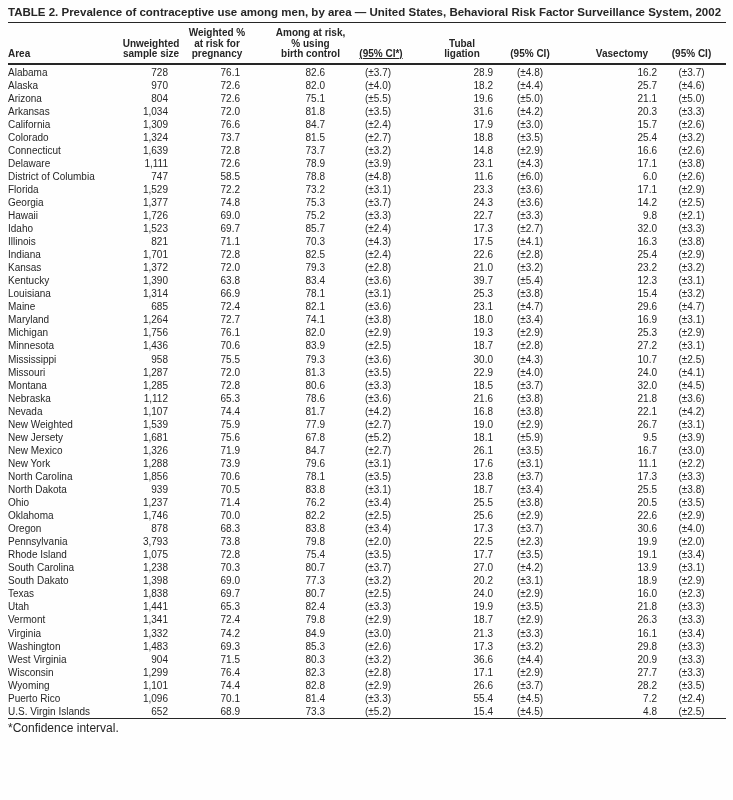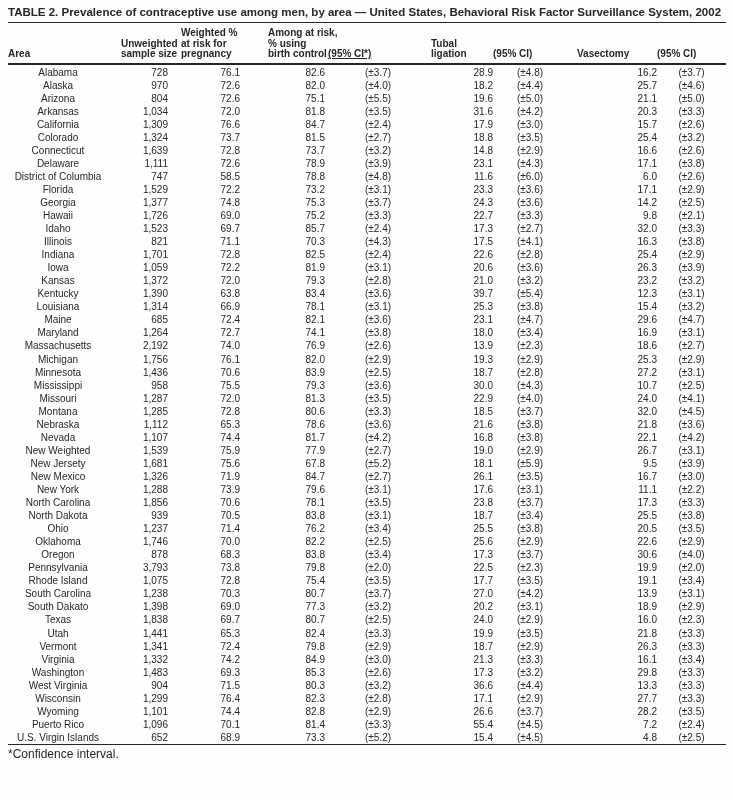--- a/index.html
+++ b/index.html
@@ -39,21 +39,21 @@
   .col-ci1 { width: 106px; }
   .col-tubal { width: 62px; }
   .col-ci2 { width: 74px; }
   .col-vas { width: 90px; }
   .col-ci3 { width: 69px; }
   thead th {
     font-size: 10px;
     font-weight: bold;
     line-height: 10.5px;
     vertical-align: bottom;
-    text-align: left;
+    text-align: center;
     padding: 5px 0 3px 0;
     border-bottom: 2px solid #262626;
   }
   thead th .hl {
     display: inline-block;
     position: relative;
     white-space: pre-line;
   }
   th.th-area { text-align: left; }
   th.th-sample .hl { left: 13px; }
@@ -63,21 +63,21 @@
   th.th-vas .hl { left: 10px; }
   tbody td {
     font-size: 10px;
     line-height: 13.05px;
     height: 13.05px;
     white-space: nowrap;
     overflow: visible;
     padding: 0;
   }
   tbody tr:first-child td { padding-top: 1px; }
-  td.c-area { text-align: center; }
+  td.c-area { text-align: left; }
   td.c-num { text-align: right; }
   td.c-ci { text-align: center; }
   .footnote {
     font-size: 12px;
     line-height: 12px;
     padding-top: 3px;
   }
 </style>
 </head>
 <body>
@@ -276,31 +276,20 @@
     <td class="c-num">1,701</td>
     <td class="c-num">72.8</td>
     <td class="c-num">82.5</td>
     <td class="c-ci">(±2.4)</td>
     <td class="c-num">22.6</td>
     <td class="c-ci">(±2.8)</td>
     <td class="c-num">25.4</td>
     <td class="c-ci">(±2.9)</td>
   </tr>
         <tr>
-    <td class="c-area">Iowa</td>
-    <td class="c-num">1,059</td>
-    <td class="c-num">72.2</td>
-    <td class="c-num">81.9</td>
-    <td class="c-ci">(±3.1)</td>
-    <td class="c-num">20.6</td>
-    <td class="c-ci">(±3.6)</td>
-    <td class="c-num">26.3</td>
-    <td class="c-ci">(±3.9)</td>
-  </tr>
-        <tr>
     <td class="c-area">Kansas</td>
     <td class="c-num">1,372</td>
     <td class="c-num">72.0</td>
     <td class="c-num">79.3</td>
     <td class="c-ci">(±2.8)</td>
     <td class="c-num">21.0</td>
     <td class="c-ci">(±3.2)</td>
     <td class="c-num">23.2</td>
     <td class="c-ci">(±3.2)</td>
   </tr>
@@ -342,31 +331,20 @@
     <td class="c-num">1,264</td>
     <td class="c-num">72.7</td>
     <td class="c-num">74.1</td>
     <td class="c-ci">(±3.8)</td>
     <td class="c-num">18.0</td>
     <td class="c-ci">(±3.4)</td>
     <td class="c-num">16.9</td>
     <td class="c-ci">(±3.1)</td>
   </tr>
         <tr>
-    <td class="c-area">Massachusetts</td>
-    <td class="c-num">2,192</td>
-    <td class="c-num">74.0</td>
-    <td class="c-num">76.9</td>
-    <td class="c-ci">(±2.6)</td>
-    <td class="c-num">13.9</td>
-    <td class="c-ci">(±2.3)</td>
-    <td class="c-num">18.6</td>
-    <td class="c-ci">(±2.7)</td>
-  </tr>
-        <tr>
     <td class="c-area">Michigan</td>
     <td class="c-num">1,756</td>
     <td class="c-num">76.1</td>
     <td class="c-num">82.0</td>
     <td class="c-ci">(±2.9)</td>
     <td class="c-num">19.3</td>
     <td class="c-ci">(±2.9)</td>
     <td class="c-num">25.3</td>
     <td class="c-ci">(±2.9)</td>
   </tr>
@@ -635,21 +613,21 @@
     <td class="c-ci">(±3.3)</td>
   </tr>
         <tr>
     <td class="c-area">West Virginia</td>
     <td class="c-num">904</td>
     <td class="c-num">71.5</td>
     <td class="c-num">80.3</td>
     <td class="c-ci">(±3.2)</td>
     <td class="c-num">36.6</td>
     <td class="c-ci">(±4.4)</td>
-    <td class="c-num">13.3</td>
+    <td class="c-num">20.9</td>
     <td class="c-ci">(±3.3)</td>
   </tr>
         <tr>
     <td class="c-area">Wisconsin</td>
     <td class="c-num">1,299</td>
     <td class="c-num">76.4</td>
     <td class="c-num">82.3</td>
     <td class="c-ci">(±2.8)</td>
     <td class="c-num">17.1</td>
     <td class="c-ci">(±2.9)</td>

